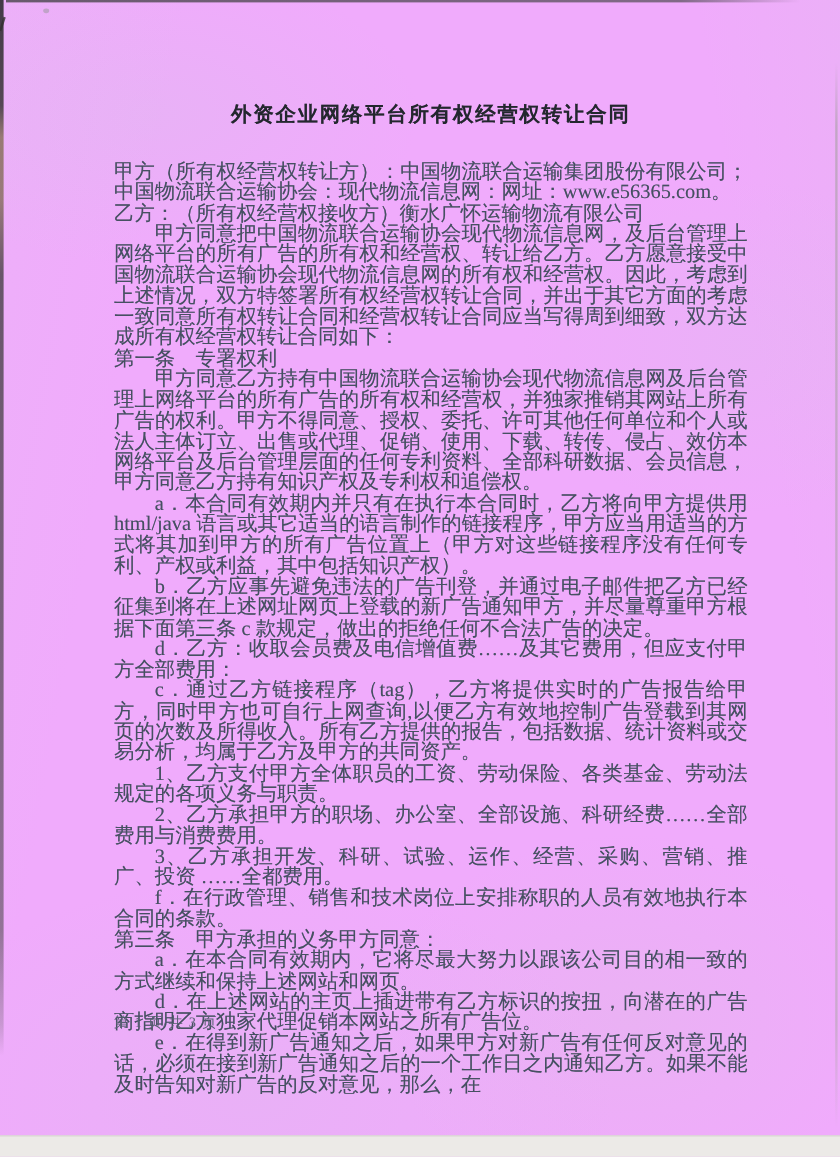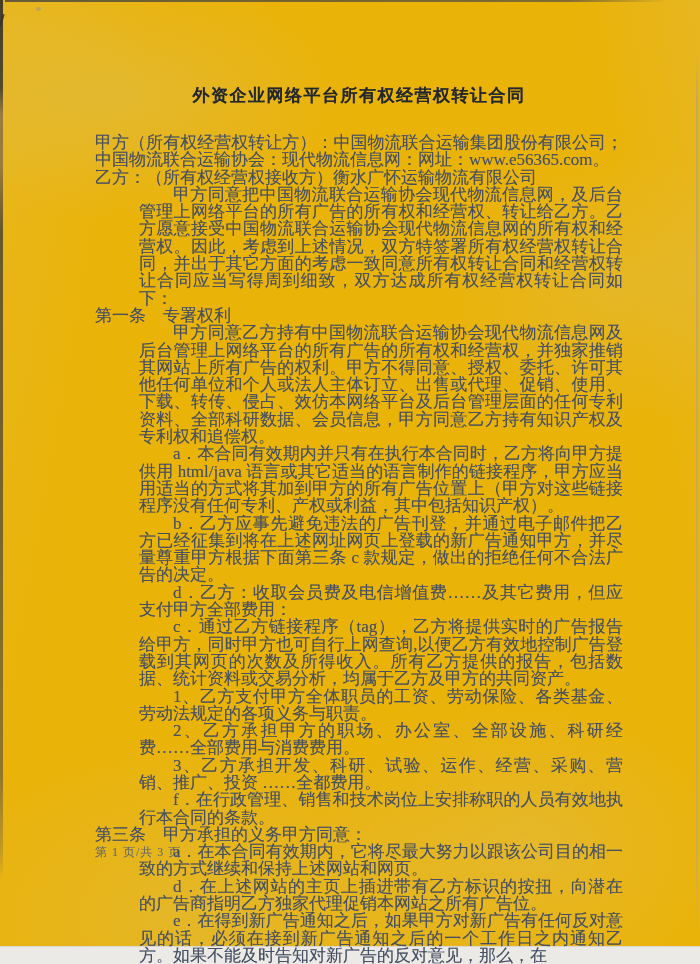--- a/index.html
+++ b/index.html
@@ -5,21 +5,21 @@
   html, body { margin: 0; padding: 0; }
   body {
     width: 700px; height: 964px;
     font-family: "Liberation Serif", "DejaVu Serif", serif;
     background: #efeeec;
     position: relative;
     overflow: hidden;
   }
   .scan-page {
     position: absolute; inset: 0;
-    background: #eab308;
+    background: #f0abfc;
     padding-left: 31px;
   }
   
   .paper-texture {
     position: absolute; inset: 0;
     background:
       radial-gradient(ellipse 320px 180px at 18% 10%, rgba(198,206,220,0.18), rgba(198,206,220,0) 70%),
       radial-gradient(ellipse 260px 200px at 88% 30%, rgba(200,206,218,0.14), rgba(200,206,218,0) 70%),
       radial-gradient(ellipse 420px 260px at 30% 95%, rgba(196,204,218,0.16), rgba(196,204,218,0) 72%),
       radial-gradient(ellipse 300px 220px at 75% 88%, rgba(205,205,205,0.18), rgba(205,205,205,0) 70%),
@@ -71,21 +71,21 @@
     text-shadow: 0 0 0.5px rgba(35,39,46,0.55);
   }
   .para {
     margin: 0;
     font-size: 17px;
     line-height: 17.3px;
     text-align: justify;
     color: #465062;
     text-shadow: 0 0 0.5px rgba(70,80,98,0.45);
   }
-  .para.indent { text-indent: 2em; margin-left: 44px; }
+  .para.indent { text-indent: 2em; }
   .doc-footer {
     position: absolute; left: 95px; top: 844px; width: 528px;
     text-align: left;
     font-size: 12px;
     letter-spacing: 1px;
     color: #57617200;
     color: #576172;
   }
 </style>
 </head>

